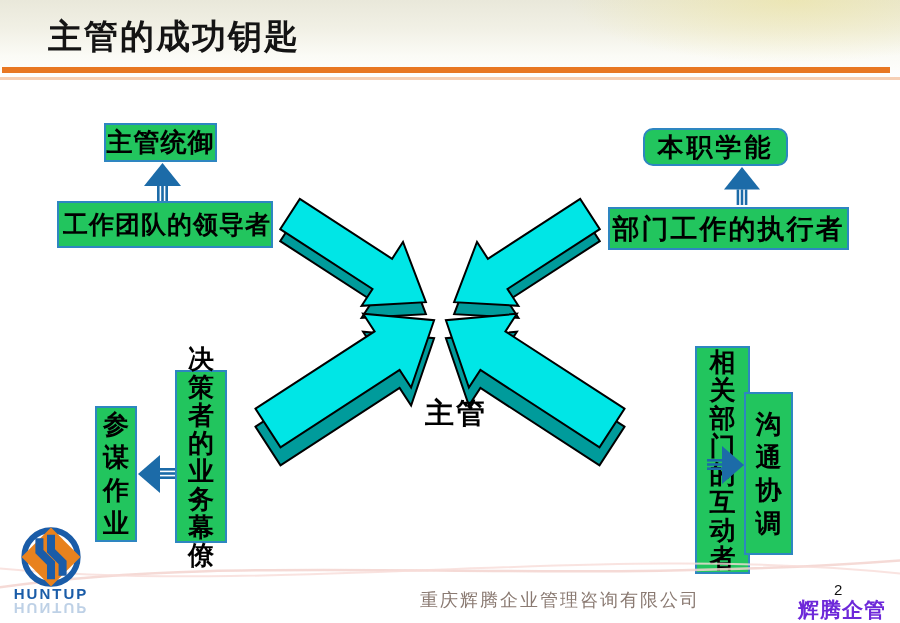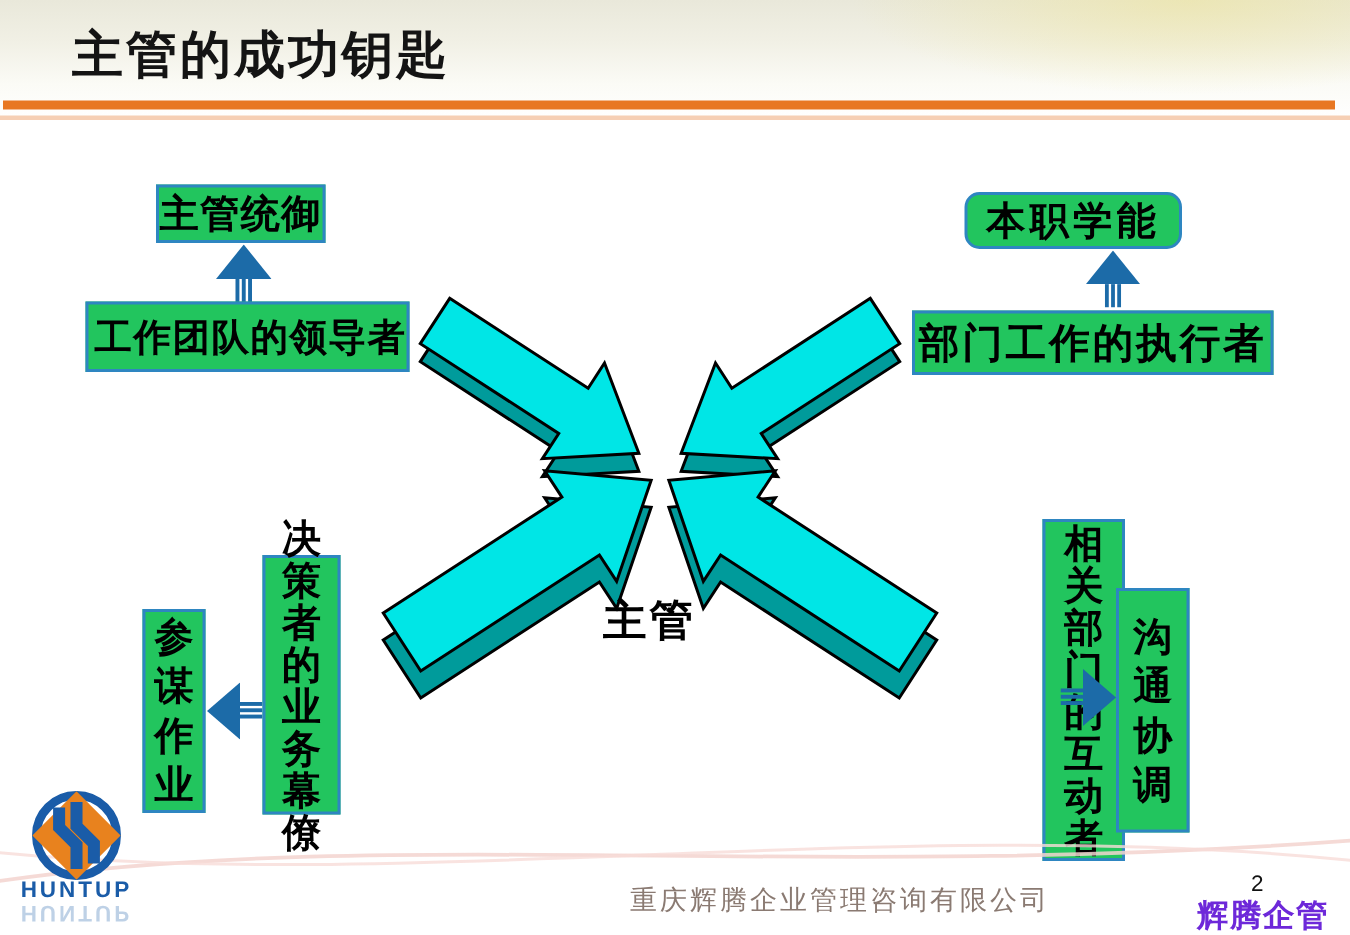--- a/index.html
+++ b/index.html
@@ -16,21 +16,21 @@
   .accent-line{position:absolute;left:2px;top:67px;width:888px;height:6px;background:#e87722;}
   .accent-line-light{position:absolute;left:0;top:77px;width:900px;height:3px;background:#f6cfb4;}
 
   
   .obox{position:absolute;background:#22c55e;border:2px solid #2e86c1;box-sizing:border-box;
         display:flex;align-items:center;justify-content:center;
         color:#000;font-weight:bold;text-align:center;}
   .vtext{word-break:break-all;width:1.06em;margin:0 auto;}
 
   
-  .center-label{position:absolute;left:398px;top:394px;width:70px;font-size:29px;
+  .center-label{position:absolute;left:421px;top:394px;width:70px;font-size:29px;
                 font-weight:bold;color:#000;text-align:center;letter-spacing:2px;}
 
   .abs{position:absolute;}
   svg{display:block;}
 
   
   .logo-text{position:absolute;left:12px;top:585px;width:78px;text-align:center;
              color:#1a5ca8;font-weight:bold;font-size:15px;letter-spacing:2px;}
   .logo-reflect{position:absolute;left:12px;top:600px;width:78px;text-align:center;
              color:#1a5ca8;font-weight:bold;font-size:15px;letter-spacing:2px;

